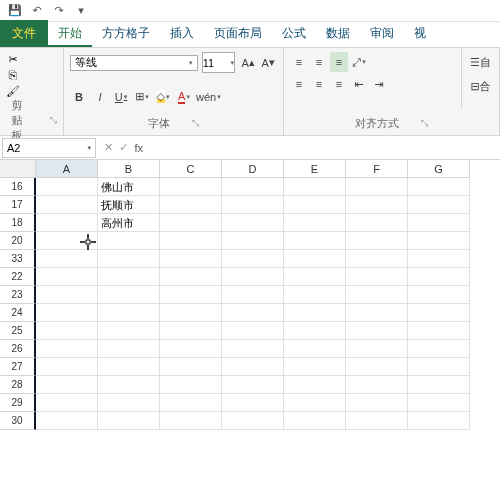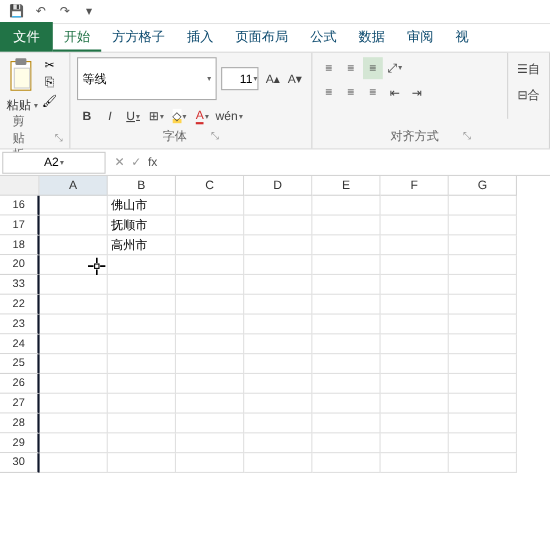--- a/index.html
+++ b/index.html
@@ -1,43 +1,43 @@
 <!DOCTYPE html>
 <html><head>
 <meta charset="utf-8">
 <style>
 *{margin:0;padding:0;box-sizing:border-box;font-family:"Microsoft YaHei",Arial,sans-serif;font-size:11px}
 body{background:#fff;overflow:hidden;width:500px;height:500px}
 .qat{background:#fff;height:22px;display:flex;align-items:center;padding:0 4px;border-bottom:1px solid #e0e0e0}
 .qat-ico{width:18px;height:18px;display:flex;align-items:center;justify-content:center;margin:0 2px;color:#555}
 .tabs{background:#fff;height:26px;display:flex;align-items:flex-end;border-bottom:1px solid #d4d4d4}
 .tab{padding:5px 10px;color:#0c4a6e;cursor:pointer;font-size:12px}
-.tab.file{background:#217346;color:#ffffff;padding:5px 12px}
+.tab.file{background:#217346;color:#fde047;padding:5px 12px}
 .tab.active{color:#217346;border-bottom:2px solid #217346;padding-bottom:3px}
 .ribbon{background:#f5f5f5;height:88px;display:flex;border-bottom:1px solid #d4d4d4}
 .grp{border-right:1px solid #d4d4d4;padding:4px 6px;display:flex;flex-direction:column;justify-content:space-between}
 .grp-lbl{text-align:center;font-size:10px;color:#666;display:flex;align-items:center;justify-content:center;gap:22px}
 .clip-top{display:flex;align-items:flex-start;gap:2px}
 .clip-ico{width:30px;height:36px;position:relative}
 .clip-ico svg{width:30px;height:36px}
 .clip-side{display:flex;flex-direction:column;gap:2px}
 .clip-side span{width:14px;height:14px;display:flex;align-items:center;justify-content:center}
 .paste-lbl{font-size:11px;color:#333;display:flex;align-items:center;gap:2px}
 .font-top{display:flex;align-items:center;gap:4px;margin-bottom:4px}
-.font-name{width:130px;height:39px;border:1px solid #ababab;background:#fff;padding:0 4px;display:flex;align-items:center;justify-content:space-between}
-.font-size{width:34px;height:21px;border:1px solid #ababab;background:#fff;padding:0 16px;display:flex;align-items:center;justify-content:space-between}
+.font-name{width:130px;height:16px;border:1px solid #ababab;background:#fff;padding:0 4px;display:flex;align-items:center;justify-content:space-between}
+.font-size{width:34px;height:21px;border:1px solid #ababab;background:#fff;padding:0 0;display:flex;align-items:center;justify-content:space-between}
 .font-btns{display:flex;gap:2px}
 .rbtn{min-width:18px;height:20px;display:flex;align-items:center;justify-content:center;color:#444}
 .font-row2{display:flex;align-items:center;gap:3px}
 .align-rows{display:flex;flex-direction:column;gap:2px}
 .align-row{display:flex;align-items:center;gap:2px}
 .lnch{font-size:9px;color:#888}
 .dd{font-size:7px;color:#666;margin-left:1px}
 .namebox-row{height:24px;display:flex;align-items:center;border-bottom:1px solid #d4d4d4;background:#fff}
-.namebox{width:94px;height:20px;border:1px solid #ccc;margin:0 2px;padding:0 4px;display:flex;align-items:center;justify-content:center;background:#fff}
+.namebox{width:94px;height:20px;border:1px solid #ccc;margin:0 2px;padding:0 4px;display:flex;align-items:center;justify-content:space-between;background:#fff}
 .fx-btns{display:flex;align-items:center;gap:6px;padding:0 6px;color:#999}
 .fx-ico{color:#555}
 .grid{position:relative}
 .colhdr{display:flex;height:18px;background:#fff}
 .corner{width:36px;border-right:1px solid #d4d4d4;border-bottom:1px solid #d4d4d4;background:#f0f0f0}
 .ch{width:62px;border-right:1px solid #d4d4d4;border-bottom:1px solid #d4d4d4;text-align:center;line-height:18px;color:#333;background:#fff}
 .ch.sel{background:#e0e8ef}
 .row{display:flex;height:18px}
 .rh{width:36px;border-right:2px solid #0f172a;border-bottom:1px solid #d4d4d4;text-align:center;line-height:18px;background:#fff;color:#333;font-size:10px}
 .cell{width:62px;border-right:1px solid #e0e0e0;border-bottom:1px solid #e0e0e0;line-height:18px;padding:0 3px;color:#000;overflow:hidden;white-space:nowrap}
@@ -62,33 +62,20 @@
  <div class="tab">页面布局</div>
  <div class="tab">公式</div>
  <div class="tab">数据</div>
  <div class="tab">审阅</div>
  <div class="tab">视</div>
 </div>
 
 <div class="ribbon">
  <div class="grp" style="width:64px">
   <div class="clip-top">
-   <div>
-    <div class="clip-ico">
-     <svg viewBox="0 0 30 36">
-              <rect x="4" y="4" width="18" height="26" fill="#fff" stroke="#b8860b" stroke-width="1"></rect>
-              <rect x="8" y="1" width="10" height="6" rx="1" fill="#888"></rect>
-              <rect x="7" y="10" width="14" height="18" fill="#fffde7" stroke="#ccc"></rect>
-            </svg>
-    </div>
-    <div class="paste-lbl">
-            <span>粘贴</span>
-            <span class="dd">▾</span>
-          </div>
-   </div>
    <div class="clip-side">
     <span>✂</span>
     <span>⎘</span>
     <span>🖌</span>
    </div>
   </div>
   <div class="grp-lbl">
         <span>剪贴板</span>
         <span class="lnch">⤡</span>
       </div>

